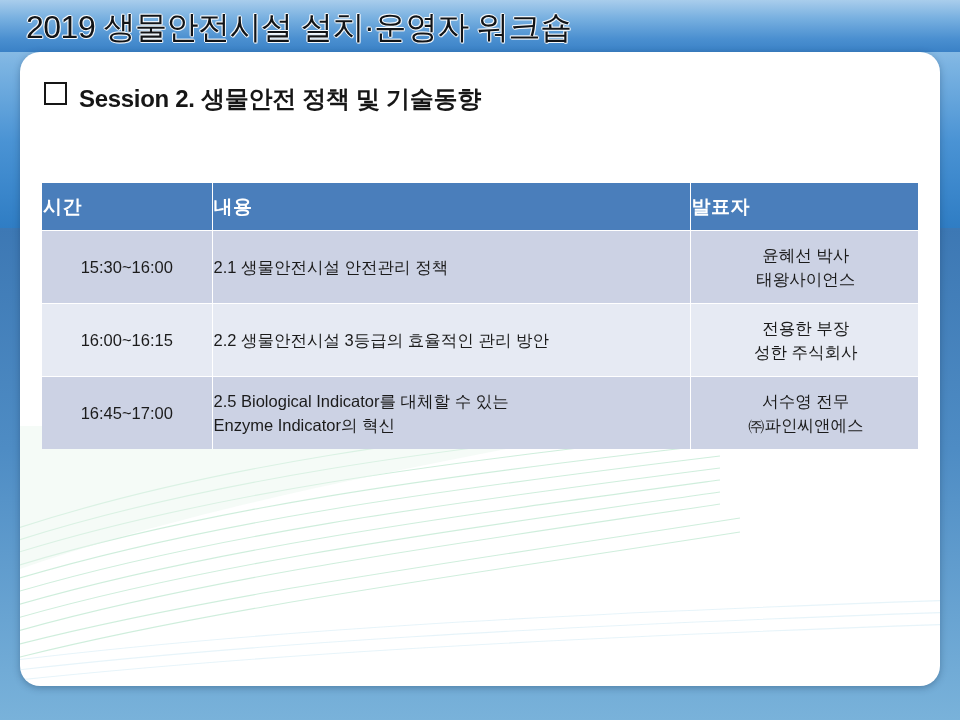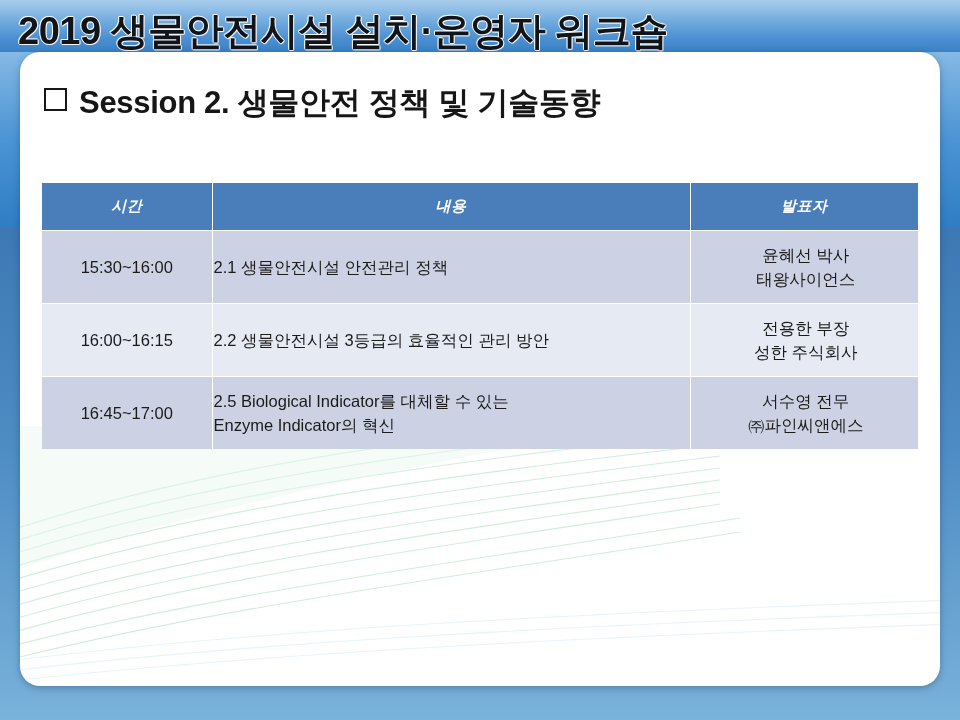--- a/index.html
+++ b/index.html
@@ -37,24 +37,24 @@
   
   .title-band {
     position: absolute;
     left: 0; top: 0;
     width: 960px; height: 52px;
     background: linear-gradient(180deg, #a9cdec 0%, #78b0e0 35%, #4a8fd0 75%, #3a81c6 100%);
     z-index: 3;
   }
   .title-text {
     position: absolute;
-    left: 18px;
+    left: 26px;
     top: 6px;
-    font-size: 38px;
-    font-weight: bold;
+    font-size: 32px;
+    font-weight: normal;
     color: #111418;
     letter-spacing: -0.5px;
     white-space: nowrap;
     text-shadow:
        1px  0   0 rgba(255,255,255,.85),
       -1px  0   0 rgba(255,255,255,.85),
        0    1px 0 rgba(255,255,255,.85),
        0   -1px 0 rgba(255,255,255,.85),
        1px  1px 0 rgba(255,255,255,.6),
       -1px -1px 0 rgba(255,255,255,.6);
@@ -82,21 +82,21 @@
     width: 920px;
     height: 260px;
     pointer-events: none;
   }
 
   
   .session-heading {
     position: absolute;
     left: 24px;
     top: 30px;
-    font-size: 31px;
+    font-size: 24px;
     font-weight: bold;
     color: #161616;
     letter-spacing: -0.3px;
     white-space: nowrap;
     z-index: 3;
   }
   .session-bullet {
     display: inline-block;
     width: 19px;
     height: 19px;
@@ -115,28 +115,27 @@
     table-layout: fixed;
     z-index: 3;
   }
   .agenda-table col.c-time    { width: 170px; }
   .agenda-table col.c-content { width: 478px; }
   .agenda-table col.c-speaker { width: 228px; }
 
   .agenda-table thead th {
     background: #4a7ebb;
     color: #ffffff;
-    font-size: 15px;
+    font-size: 19px;
     font-weight: bold;
     height: 45px;
-    text-align: center;
+    text-align: left;
     border-left: 1.5px solid #ffffff;
     border-right: 1.5px solid #ffffff;
     letter-spacing: 0.5px;
-    font-style: italic;
   }
   .agenda-table thead th:first-child { border-left: none; }
   .agenda-table thead th:last-child  { border-right: none; }
 
   .agenda-table tbody td {
     font-size: 16.5px;
     color: #1b1b1b;
     border-left: 1.5px solid #ffffff;
     border-right: 1.5px solid #ffffff;
     border-top: 1.5px solid #ffffff;

